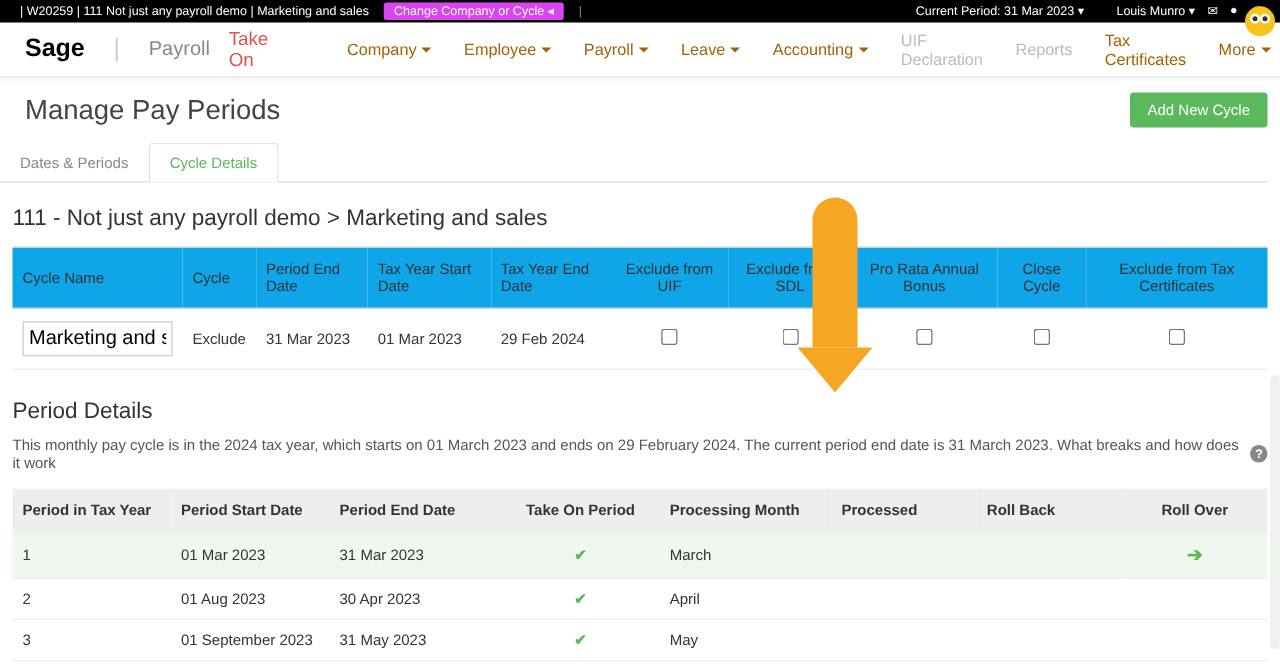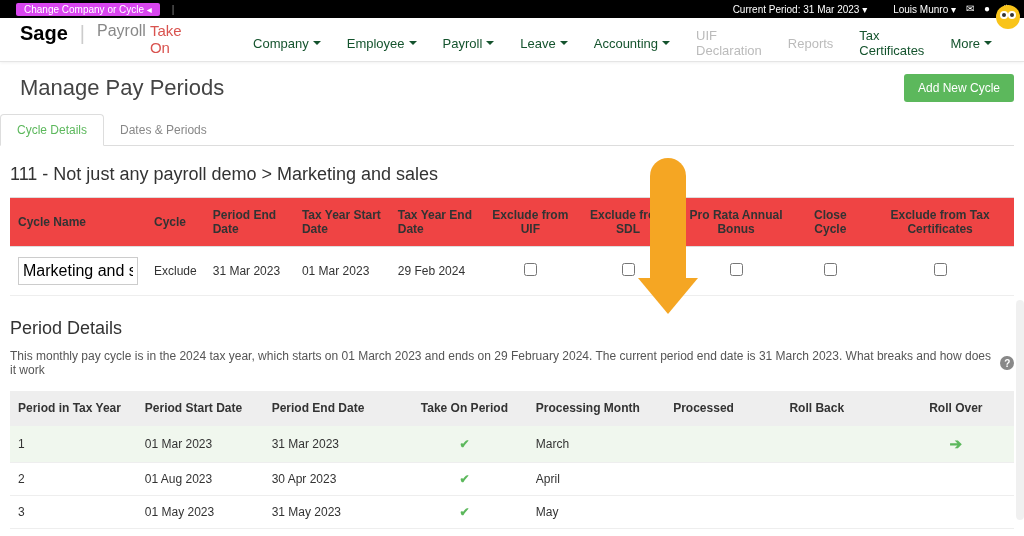--- a/index.html
+++ b/index.html
@@ -5,39 +5,39 @@
 * { box-sizing: border-box; margin: 0; padding: 0; }
 body { font-family: Arial, Helvetica, sans-serif; font-size: 13px; color: #333; background: #fff; width: 1024px; }
 .topbar { background: #000; color: #fff; height: 18px; font-size: 10px; display: flex; align-items: center; padding: 0 10px; position: relative; }
 .topbar .tb-item { margin: 0 6px; white-space: nowrap; }
 .topbar .pipe { color: #888; }
 .change-btn { background: #d946ef; color: #fff; padding: 1px 8px; border-radius: 2px; font-size: 10px; cursor: pointer; }
 .topbar .cur-period { margin-left: auto; margin-right: 20px; }
 .topbar .user { margin-right: 10px; }
 .tb-icon { width: 12px; height: 12px; display: inline-block; }
 .owl { width: 24px; height: 24px; background: #f9c41a; border-radius: 50%; position: absolute; right: 4px; top: 5px; z-index: 10; }
-.navbar { background: #fff; border-bottom: 1px solid #e5e5e5; display: flex; align-items: flex-start; height: 44px; padding: 4px 20px; box-shadow: 0 1px 3px rgba(0,0,0,0.06); }
+.navbar { background: #fff; border-bottom: 1px solid #e5e5e5; display: flex; align-items: center; height: 44px; padding: 4px 20px; box-shadow: 0 1px 3px rgba(0,0,0,0.06); gap: 11px; }
 .brand-sage { font-weight: bold; color: #000; font-size: 20px; font-style: normal; }
 .brand-divider { color: #ccc; margin: 0 12px; font-size: 20px; font-weight: 100; }
 .brand-payroll { color: #888; font-size: 16px; }
 .brand-takeon { color: #d9534f; font-size: 15px; margin-left: 4px; font-weight: 500; }
 .nav-menu { display: flex; margin-left: 40px; gap: 2px; }
-.nav-menu .mi { padding: 6px 12px; font-size: 13px; color: #14532d; cursor: pointer; display: flex; align-items: center; gap: 4px; }
+.nav-menu .mi { padding: 6px 12px; font-size: 13px; color: #a16207; cursor: pointer; display: flex; align-items: center; gap: 4px; }
 .nav-menu .mi.disabled { color: #bbb; }
 .caret { width: 0; height: 0; border-left: 4px solid transparent; border-right: 4px solid transparent; border-top: 4px solid currentColor; display: inline-block; }
 .page-head { display: flex; align-items: center; padding: 12px 10px 4px 10px; }
 .page-title { font-size: 22px; font-weight: 400; color: #444; margin-left: 10px; }
 .add-btn { margin-left: auto; background: #5cb85c; color: #fff; border: none; padding: 7px 14px; font-size: 12px; border-radius: 3px; cursor: pointer; }
 .tabs { display: flex; border-bottom: 1px solid #ddd; margin: 8px 10px 0 0; }
 .tab { padding: 8px 16px; font-size: 12px; color: #888; cursor: pointer; border-top: 1px solid transparent; }
 .tab.active { color: #5cb85c; border: 1px solid #ddd; border-bottom-color: #fff; border-top-left-radius: 4px; border-top-right-radius: 4px; margin-bottom: -1px; background: #fff; }
 .content { padding: 0 10px; }
 .breadcrumb { font-size: 18px; color: #333; margin: 18px 0 12px 0; font-weight: 400; }
 table.cycle { width: 100%; border-collapse: collapse; font-size: 12px; }
-table.cycle th { background: #ef4444; text-align: left; padding: 10px 8px; font-weight: bold; color: #333; border-top: 1px solid #ddd; border-bottom: 1px solid #ddd; }
+table.cycle th { background: #0ea5e9; text-align: left; padding: 10px 8px; font-weight: normal; color: #333; border-top: 1px solid #ddd; border-bottom: 1px solid #ddd; }
 table.cycle td { padding: 10px 8px; border-bottom: 1px solid #eee; }
 .cycle-input { border: 1px solid #ccc; padding: 4px; font-size: 16px; width: 120px; }
 .chk { width: 13px; height: 13px; }
 .section-title { font-size: 18px; color: #333; margin: 22px 0 10px 0; font-weight: 400; }
 .desc { font-size: 12px; color: #555; margin-bottom: 14px; display: flex; align-items: center; gap: 6px; }
 .help-icon { width: 14px; height: 14px; border-radius: 50%; background: #888; color: #fff; display: inline-flex; align-items: center; justify-content: center; font-size: 10px; font-weight: bold; }
 table.periods { width: 100%; border-collapse: collapse; font-size: 12px; }
 table.periods th { background: #eee; text-align: left; padding: 10px 8px; font-weight: bold; color: #333; }
 table.periods td { padding: 9px 8px; border-top: 1px solid #eee; }
 table.periods tr.hl { background: #f0f7ee; }
@@ -45,20 +45,21 @@
 .roll-arrow { color: #5cb85c; font-size: 15px; font-weight: bold; }
 .scrollbar-fake { position: absolute; right: 0; top: 300px; width: 8px; height: 220px; background: rgba(0,0,0,0.06); border-radius: 4px; }
 .arrow-overlay { position: absolute; left: 650px; top: 158px; z-index: 5; pointer-events: none; }
 .arrow-body { width: 36px; height: 120px; background: #f5a623; border-top-left-radius: 18px; border-top-right-radius: 18px; }
 .arrow-head { width: 0; height: 0; border-left: 30px solid transparent; border-right: 30px solid transparent; border-top: 36px solid #f5a623; margin-left: -12px; }
 </style>
 </head>
 <body>
 
 <div class="topbar">
+  <span class="tb-item">| W20259 | 111 Not just any payroll demo | Marketing and sales</span>
   <span class="change-btn tb-item">Change Company or Cycle ◂</span>
   <span class="pipe tb-item">|</span>
   <span class="tb-item cur-period">Current Period: 31 Mar 2023  ▾</span>
   <span class="tb-item user">Louis Munro  ▾</span>
   <span class="tb-icon">✉</span>
   <span class="tb-icon" style="margin-left:6px;">●</span>
   <span class="tb-icon" style="margin-left:6px;">⚙</span>
 </div>
 <div class="owl">
   <svg viewBox="0 0 24 24">
@@ -110,22 +111,22 @@
       </div>
   </div>
 </div>
 
 <div class="page-head">
   <div class="page-title">Manage Pay Periods</div>
   <button class="add-btn">Add New Cycle</button>
 </div>
 
 <div class="tabs">
+  <div class="tab">Dates &amp; Periods</div>
   <div class="tab active">Cycle Details</div>
-  <div class="tab">Dates &amp; Periods</div>
 </div>
 
 <div class="content">
   <div class="breadcrumb">111 - Not just any payroll demo &gt; Marketing and sales</div>
 
   <table class="cycle">
     <thead>
       <tr>
         <th>Cycle Name</th>
         <th>Cycle</th>
@@ -190,21 +191,21 @@
           <td>01 Aug 2023</td>
           <td>30 Apr 2023</td>
           <td class="check">✔</td>
           <td>April</td>
           <td></td>
           <td></td>
           <td style="text-align:center"></td>
         </tr>
         <tr>
           <td>3</td>
-          <td>01 May 2023</td>
+          <td>01 September 2023</td>
           <td>31 May 2023</td>
           <td class="check">✔</td>
           <td>May</td>
           <td></td>
           <td></td>
           <td style="text-align:center"></td>
         </tr>
         <tr>
           <td>4</td>
           <td>01 Jun 2023</td>

